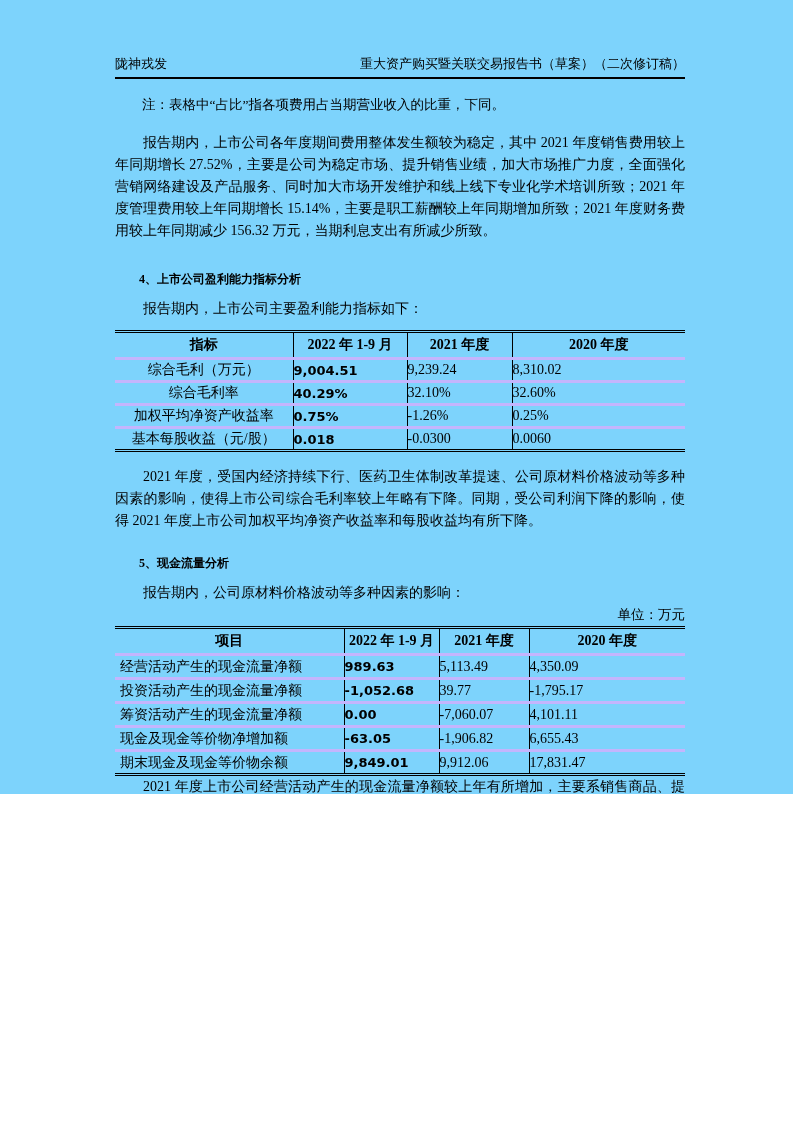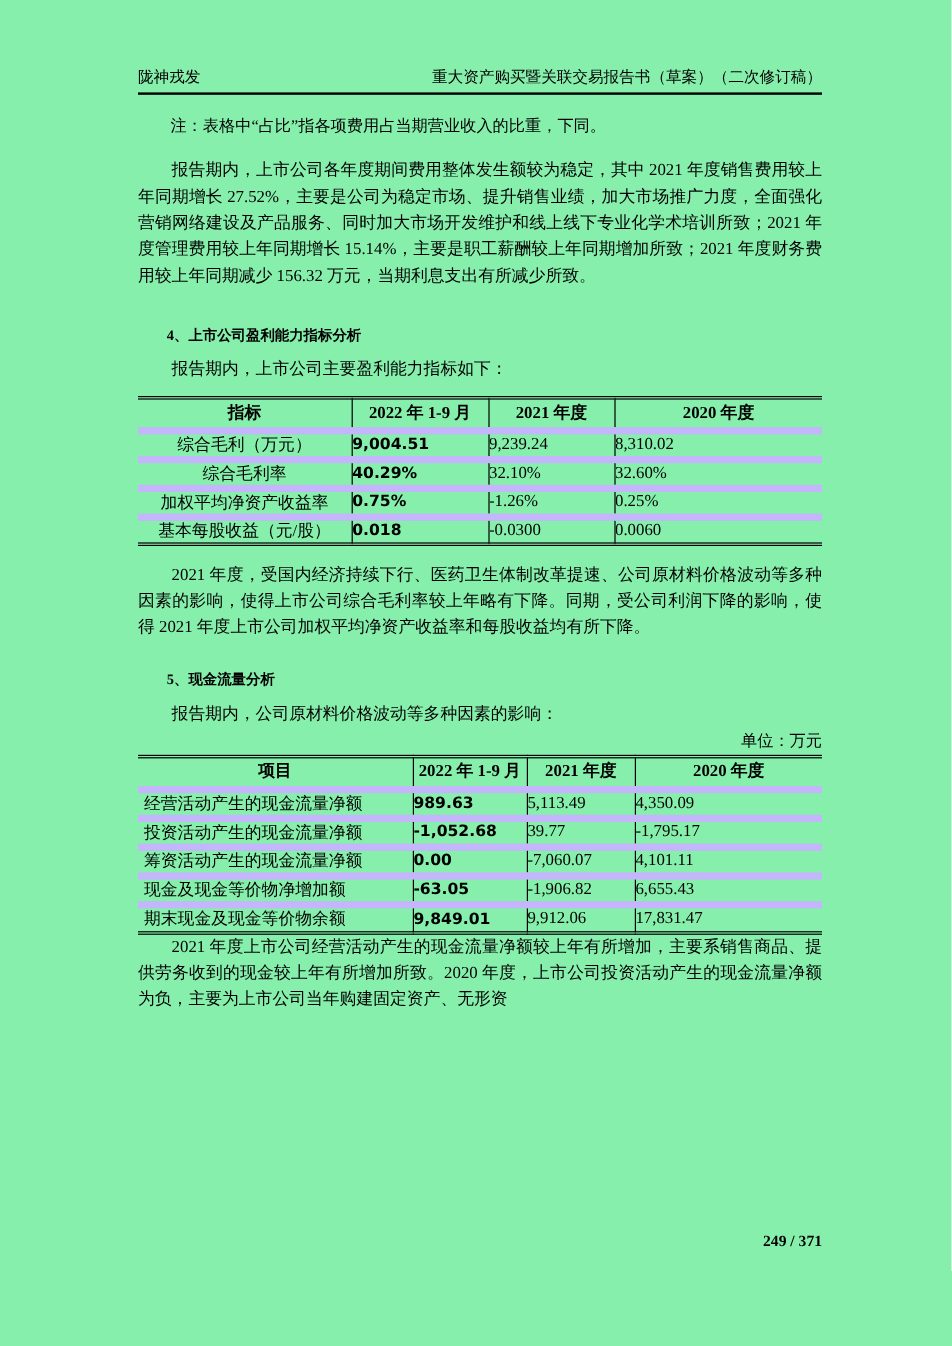--- a/index.html
+++ b/index.html
@@ -1,21 +1,21 @@
 <!DOCTYPE html>
 <html><head>
 <meta charset="utf-8">
 <style>
   * { margin:0; padding:0; box-sizing:border-box; }
   html,body { background:#fff; }
   .page {
     position:relative;
-    width:793px; height:1122px;
+    width:793px; height:794px;
     margin:0 auto;
-    background:#86efac;
+    background:#7dd3fc;
     color:#000;
     font-family:"Liberation Serif","DejaVu Serif",serif;
     padding:55px 108px 0 115px;
     overflow:hidden;
   }
   .hdr {
     display:flex; justify-content:space-between; align-items:flex-end;
     font-size:13px; line-height:17px;
     border-bottom:2px solid #000;
     padding-bottom:5px;
@@ -47,21 +47,21 @@
     width:100%;
     border-collapse:collapse;
     table-layout:fixed;
     font-size:14px;
     border-top:3px double #000;
     border-bottom:3px double #000;
     margin-top:10px;
   }
   th, td { overflow:hidden; white-space:nowrap; }
   tr > *:not(:first-child) { border-left:1px solid #000; }
-  tbody tr > * { border-top:6px solid #c4b5fd; }
+  tbody tr > * { border-top:3px solid #c4b5fd; }
   th { height:27px; font-weight:bold; text-align:center; }
   td { height:23px; }
   .t2 td { height:24px; }
   .c { text-align:center; }
   .l { text-align:left; padding-left:5px; }
   .r { text-align:left; padding-right:9px; }
   .num2022 {
     font-family:"DejaVu Sans","Liberation Sans",sans-serif;
     font-weight:700;
     font-size:13px;

